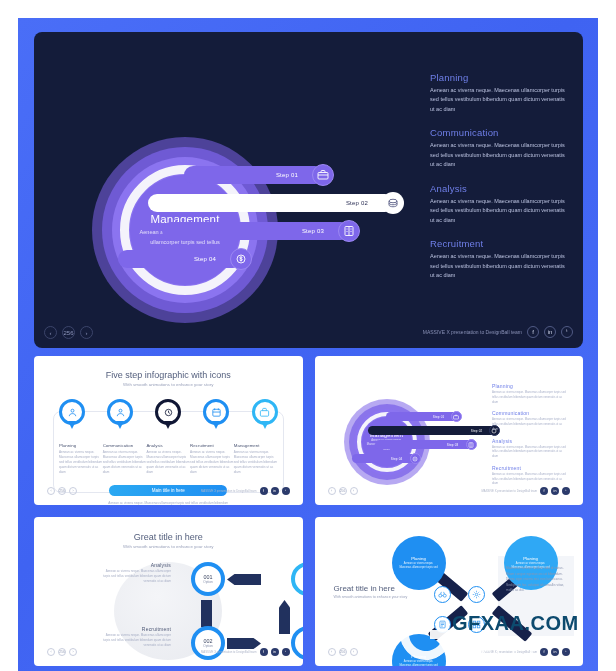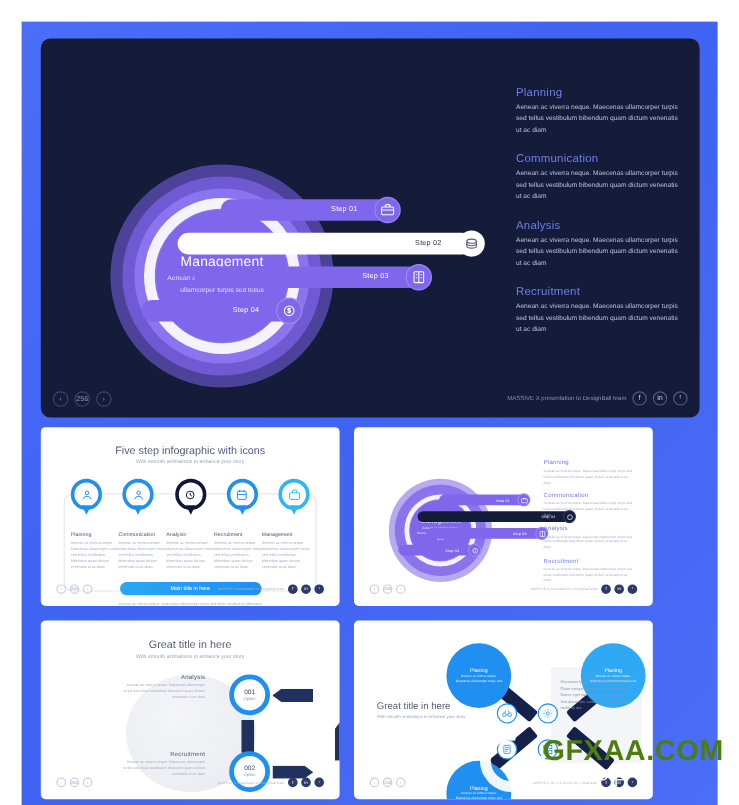--- a/index.html
+++ b/index.html
@@ -96,21 +96,21 @@
   .credit-txt { color:#8890b5; font-size:5px; }
   .soc {
     width:12px; height:12px; border-radius:50%;
     border:1px solid #505a84; color:#cfd4e8; font-size:6px;
     display:flex; align-items:center; justify-content:center;
   }
 
   
   .grid {
     position:absolute; left:34px; top:356px;
-    width:510px; height:310px;
+    width:549px; height:310px;
     display:grid; grid-template-columns:1fr 1fr; grid-template-rows:1fr 1fr;
     gap:12px;
   }
   .card { background:#ffffff; border-radius:4px; position:relative; overflow:hidden; }
   .card-inner { position:absolute; inset:5px; background:#ffffff; }
 
   .t-title { text-align:center; color:#55607e; font-size:9px; }
   .t-sub   { text-align:center; color:#9aa2bb; font-size:4.4px; margin-top:2px; }
 
   
@@ -261,21 +261,21 @@
   .wm { position:absolute; left:400px; top:604px; width:216px; height:62px; pointer-events:none; }
   .wm-g {
     position:absolute; left:0; top:4px; width:52px; height:52px;
     border-radius:50%; border:9px solid rgba(255,255,255,.93);
     border-right-color:transparent;
     transform:rotate(-34deg);
   }
   .wm-gbar { position:absolute; left:30px; top:26px; width:24px; height:9px; background:rgba(255,255,255,.93); }
   .wm-txt {
     position:absolute; left:52px; top:8px;
-    color:#4d7c0f; font-size:24px; font-weight:bold; letter-spacing:.5px;
+    color:#0c4a6e; font-size:20px; font-weight:bold; letter-spacing:.5px;
   }
   .wm-sub {
     position:absolute; left:54px; top:34px;
     color:rgba(255,255,255,.9); font-size:17px; letter-spacing:4px;
   }
 </style>
 </head>
 <body>
 
 <div id="root">

